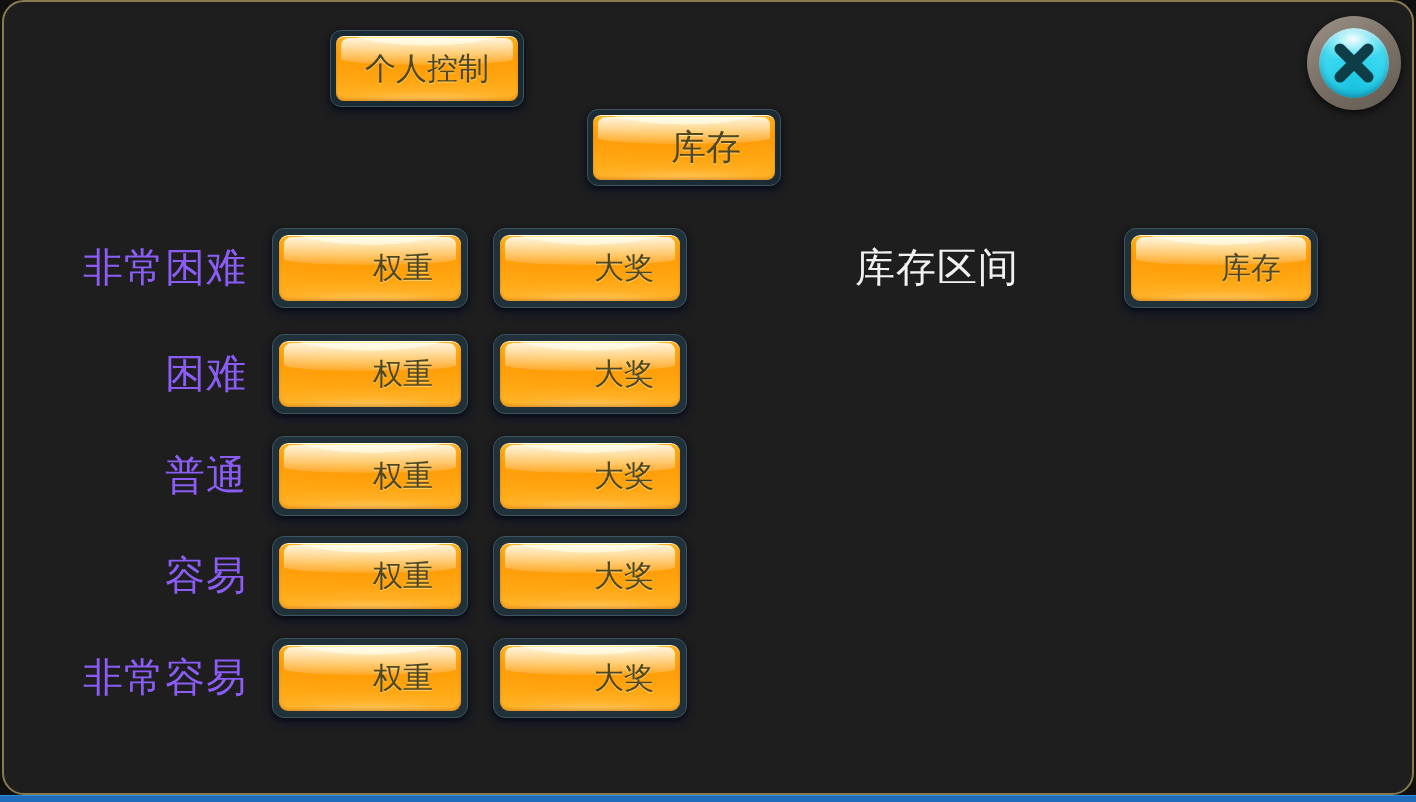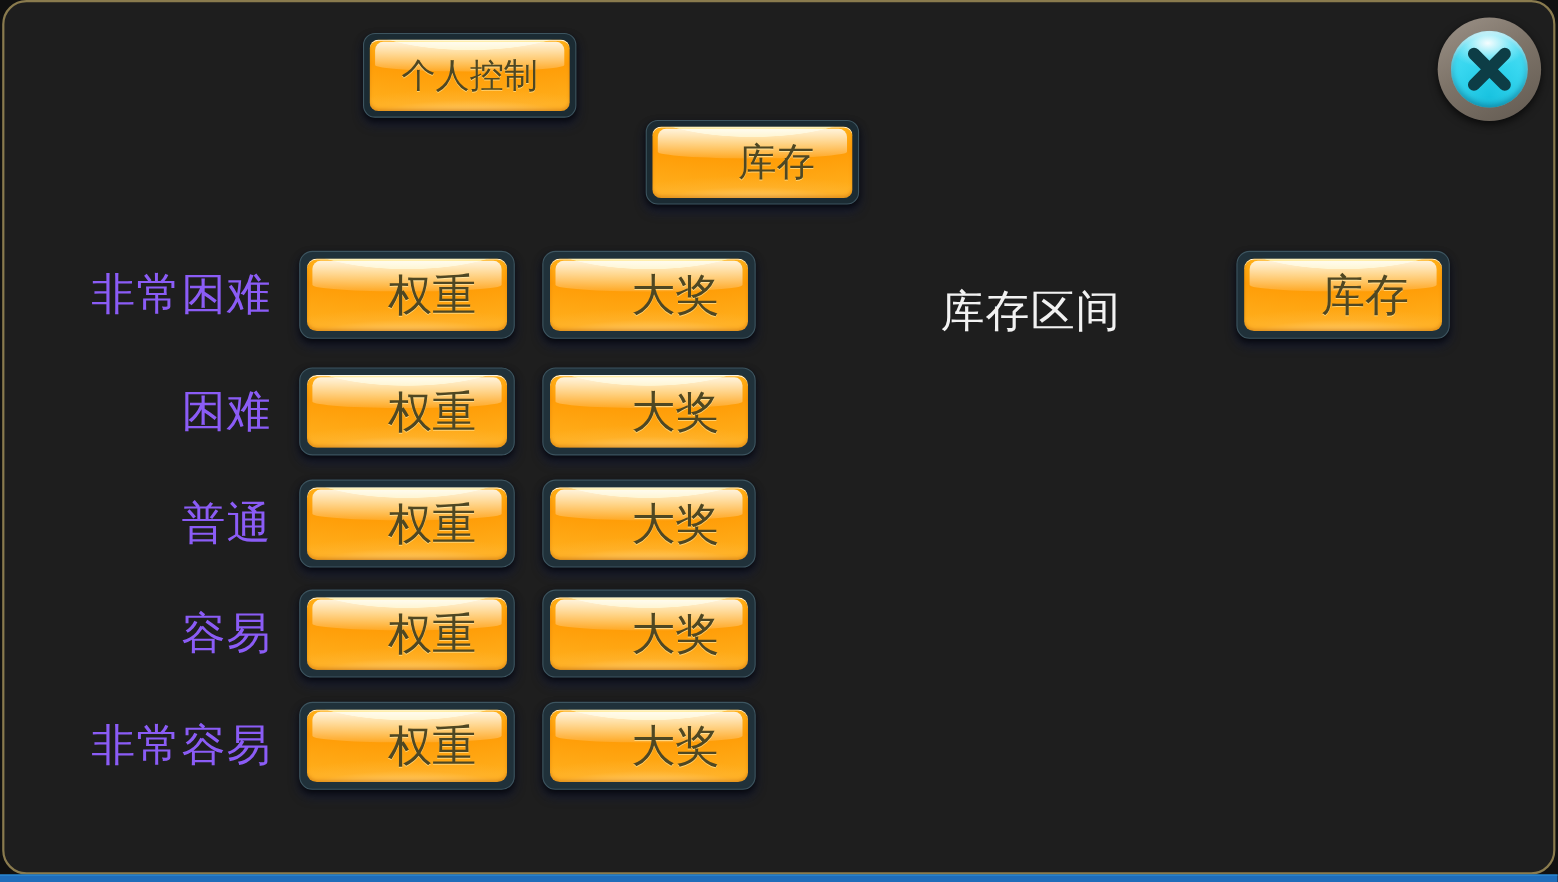--- a/index.html
+++ b/index.html
@@ -65,21 +65,21 @@
     font-weight:400;
     z-index:2;
   }
 
   
   .tabbtn{ padding:5px; border-radius:11px; background:#1b2b33; }
   .tabbtn .face{ border-radius:8px; }
   .tabbtn .lbl{ font-size:31px; }
 
   
-  .gridbtn .lbl{ font-size:40px;margin-left:44px; }
+  .gridbtn .lbl{ font-size:30px;margin-left:44px; }
 
   
   .rowlabel{
     position:absolute;
     color:#8b5cf6;
     font-size:40px;
     text-align:right;
     white-space:nowrap;
     letter-spacing:1px;
   }
@@ -193,21 +193,21 @@
     <div class="face" style="justify-content:flex-end; padding-right:28px;">
       <span class="lbl">权重</span>
     </div>
   </div>
   <div class="btn gridbtn" style="left:489px; top:636px; width:194px; height:80px;">
     <div class="face" style="justify-content:flex-end; padding-right:26px;">
       <span class="lbl">大奖</span>
     </div>
   </div>
 
-  <div class="sidelabel" style="left:851px; top:238px;margin-top:15px;">库存区间</div>
+  <div class="sidelabel" style="left:851px; top:238px;">库存区间</div>
   <div class="btn gridbtn" style="left:1120px; top:226px; width:194px; height:80px;">
     <div class="face" style="justify-content:flex-end; padding-right:30px;">
       <span class="lbl">库存</span>
     </div>
   </div>
 
 </div>
 
 <div id="bottom-strip"></div>
 

